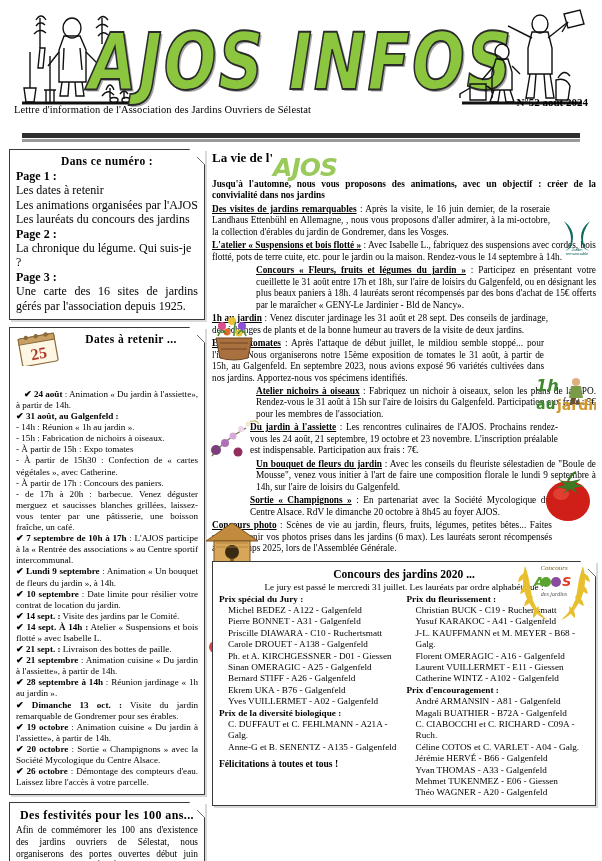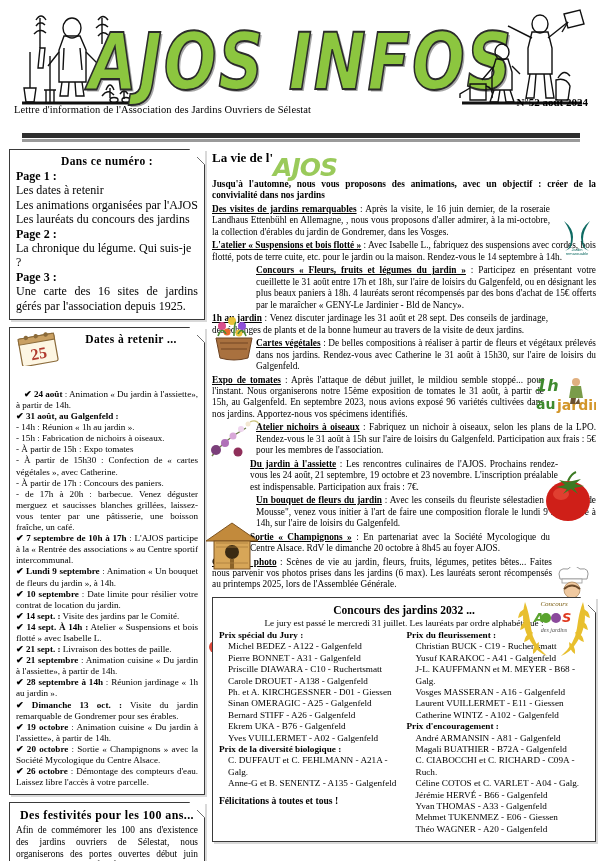--- a/index.html
+++ b/index.html
@@ -364,23 +364,20 @@
           <circle cx="10" cy="34" r="5" fill="#7b3f7a"></circle>
           <circle cx="19" cy="27" r="4" fill="#b070b8"></circle>
           <circle cx="27" cy="20" r="3.5" fill="#d8a8d8"></circle>
           <circle cx="35" cy="13" r="3" fill="#efd6ef"></circle>
           <circle cx="42" cy="8" r="2.5" fill="#f3e7d2"></circle>
           <circle cx="32" cy="36" r="4.5" fill="#8f2f5a"></circle>
           <path d="M44 6 q6 -3 9 2" stroke="#c9c27a" stroke-width="1.2" fill="none"></path>
         </svg>
       </div>
 
-      <p class="indent">
-        <span class="hd">Cartes végétales</span><span> : De belles compositions à réaliser à partir de fleurs et végétaux prélevés dans nos jardins. Rendez-vous avec Catherine le 31 août à 15h30, sur l'aire de loisirs du Galgenfeld.</span>
-      </p>
 
       <div class="pic" style="right:0px; top:290px;">
         <svg width="56" height="54" viewBox="0 0 56 54">
           <ellipse cx="28" cy="32" rx="22" ry="20" fill="#cf1f18"></ellipse>
           <ellipse cx="21" cy="25" rx="8" ry="6" fill="#ef5a45" opacity=".55"></ellipse>
           <path d="M28 13 l-9 -2 l6 5 l-9 2 l11 2 l-4 5 l8 -5 l7 5 l-4 -6 l10 -2 l-9 -2 l6 -5 Z" fill="#3c7a23"></path>
           <path d="M28 12 q3 -7 8 -9" stroke="#3c7a23" stroke-width="2" fill="none"></path>
         </svg>
       </div>
 
@@ -477,21 +474,21 @@
           <g transform="translate(39,30)">
             <text x="-20" y="0" font-family="DejaVu Sans, sans-serif" font-weight="bold" font-style="italic" font-size="13" fill="#5aa32e">A</text>
             <circle cx="-8" cy="-4" r="5" fill="#5aa32e"></circle>
             <circle cx="2" cy="-4" r="5" fill="#8b4a9c"></circle>
             <text x="8" y="0" font-family="DejaVu Sans, sans-serif" font-weight="bold" font-style="italic" font-size="13" fill="#e0391f">S</text>
           </g>
           <text x="39" y="40" font-family="Liberation Serif, serif" font-style="italic" font-size="6" fill="#555" text-anchor="middle">des jardins</text>
         </svg>
       </div>
 
-      <div class="concours-title">Concours des jardins 2032 ...</div>
+      <div class="concours-title">Concours des jardins 2020 ...</div>
       <div class="concours-sub">Le jury est passé le mercredi 31 juillet. Les lauréats par ordre alphabétique :</div>
 
       <div class="cols2">
         <div>
           <div class="prix-h">Prix spécial du Jury :</div>
           <div class="nm">Michel BEDEZ - A122 - Galgenfeld</div>
           <div class="nm">Pierre BONNET - A31 - Galgenfeld</div>
           <div class="nm">Priscille DIAWARA - C10 - Ruchertsmatt</div>
           <div class="nm">Carole DROUET - A138 - Galgenfeld</div>
           <div class="nm">Ph. et A. KIRCHGESSNER - D01 - Giessen</div>
@@ -503,21 +500,21 @@
           <div class="nm">C. DUFFAUT et C. FEHLMANN - A21A - Galg.</div>
           <div class="nm">Anne-G et B. SENENTZ - A135 - Galgenfeld</div>
           <div class="felic">Félicitations à toutes et tous !</div>
         </div>
 
         <div>
           <div class="prix-h">Prix du fleurissement :</div>
           <div class="nm">Christian BUCK - C19 - Ruchertsmatt</div>
           <div class="nm">Yusuf KARAKOC - A41 - Galgenfeld</div>
           <div class="nm">J-L. KAUFFMANN et M. MEYER - B68 - Galg.</div>
-          <div class="nm">Vosges MASSERAN - A16 - Galgenfeld</div>
+          <div class="nm">Florent OMERAGIC - A16 - Galgenfeld</div>
           <div class="nm">Laurent VUILLERMET - E11 - Giessen</div>
           <div class="nm">Catherine WINTZ - A102 - Galgenfeld</div>
           <div class="prix-h">Prix d'encouragement :</div>
           <div class="nm">André ARMANSIN - A81 - Galgenfeld</div>
           <div class="nm">Magali BUATHIER - B72A - Galgenfeld</div>
           <div class="nm">C. CIABOCCHI et C. RICHARD - C09A - Ruch.</div>
           <div class="nm">Céline COTOS et C. VARLET - A04 - Galg.</div>
           <div class="nm">Jérémie HERVÉ - B66 - Galgenfeld</div>
           <div class="nm">Yvan THOMAS - A33 - Galgenfeld</div>
           <div class="nm">Mehmet TUKENMEZ - E06 - Giessen</div>

